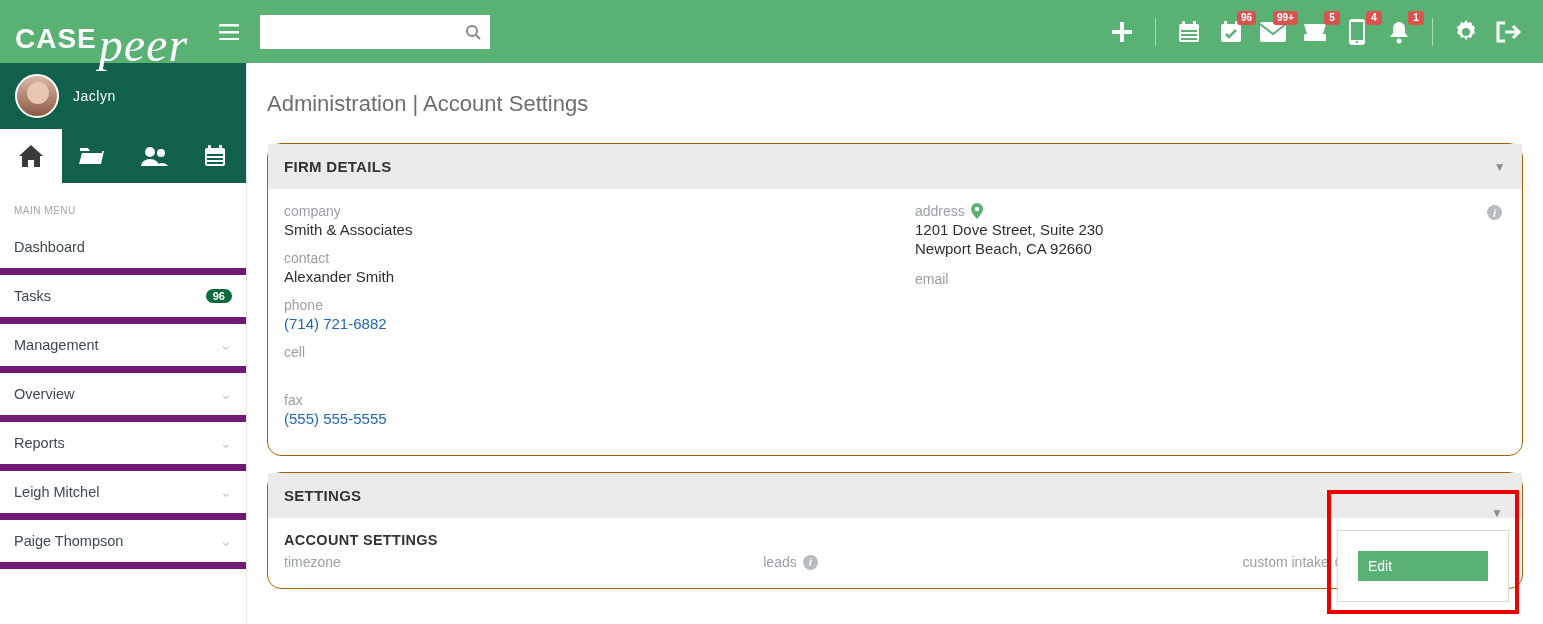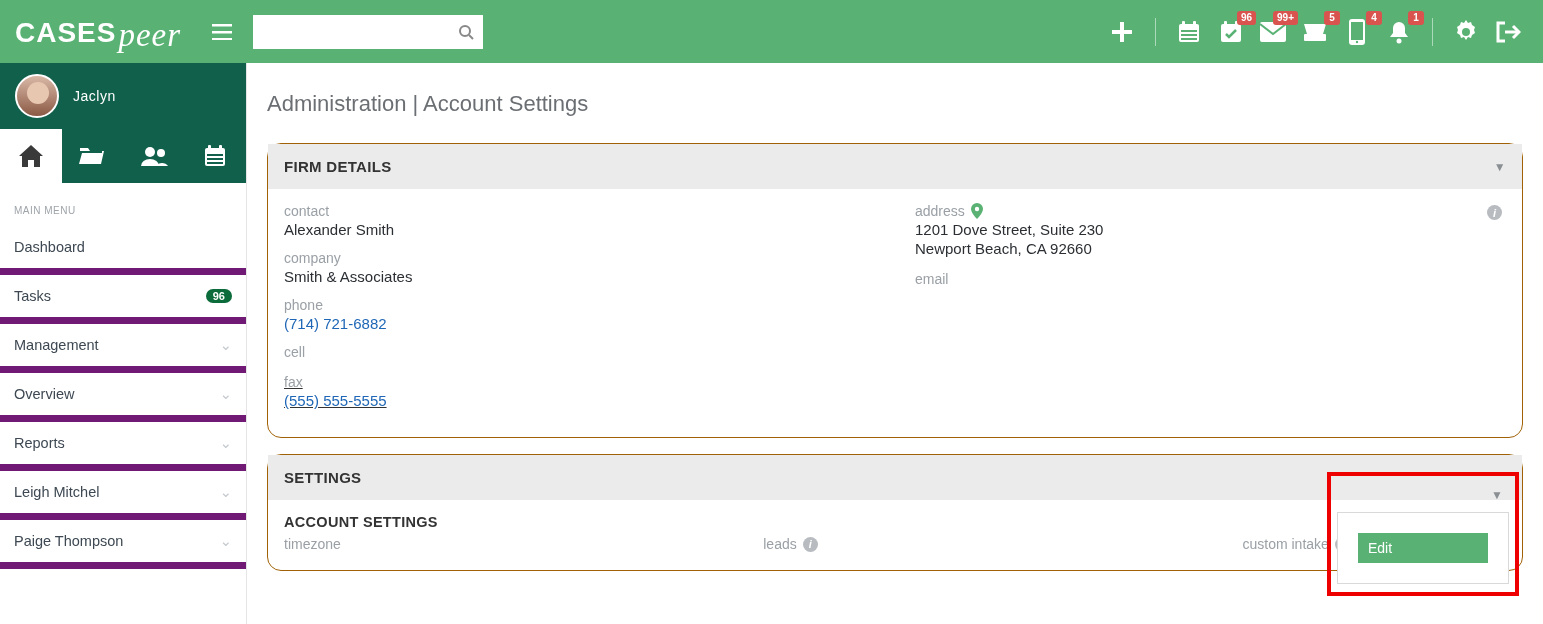--- a/index.html
+++ b/index.html
@@ -1,20 +1,20 @@
 <!DOCTYPE html>
 <html><head>
 <meta charset="utf-8">
 <style>
 * { box-sizing: border-box; margin: 0; padding: 0; }
 body { font-family: -apple-system, "Helvetica Neue", Arial, sans-serif; background: #fff; color: #333; width: 1543px; }
 .topbar { background: #59b274; height: 63px; display: flex; align-items: center; padding: 0 10px; }
 .logo { color: #fff; font-size: 28px; display: flex; align-items: baseline; padding: 0 10px 0 5px; letter-spacing:1px;}
 .logo .case { font-family: Arial, sans-serif; font-weight: 700; font-size: 28px; letter-spacing: 1px; }
-.logo .peer { font-family: "Brush Script MT", cursive; font-size: 33px; font-weight: 400; margin-left: 2px; position: relative; top: 4px; font-style: italic;}
+.logo .peer { font-family: "Brush Script MT", cursive; font-size: 48px; font-weight: 400; margin-left: 2px; position: relative; top: 13px; font-style: italic;}
 .hamburger-btn { width: 32px; height: 32px; color: #fff; display: flex; align-items: center; justify-content: center; cursor: pointer; margin: 0 15px; }
 .search-wrap { position: relative; width: 230px; }
 .search-wrap input { width: 100%; height: 34px; border: none; padding: 0 34px 0 10px; background: #fff; }
 .search-wrap .sicon { position: absolute; right: 0; top: 0; width: 34px; height: 34px; display: flex; align-items: center; justify-content: center; color: #888; }
 .topbar-spacer { flex: 1; }
 .top-actions { display: flex; align-items: center; gap: 4px; padding-right: 6px; }
 .top-actions .vbar { width: 1px; height: 28px; background: rgba(255,255,255,.5); margin: 0 10px; }
 .ticon { position: relative; color: #fff; width: 38px; height: 38px; display: flex; align-items: center; justify-content: center; cursor: pointer; }
 .badge { position: absolute; top: -2px; right: -6px; background: #d9534f; color: #fff; font-size: 10px; font-weight: 700; padding: 1px 4px; border-radius: 3px; min-width: 16px; text-align: center; line-height: 12px; }
 .layout { display: flex; }
@@ -57,21 +57,21 @@
 .edit-btn { background:#59b274; color:#fff; padding:7px 10px; font-size:14px; cursor:pointer; }
 .settings-panel { position: relative; }
 svg { display:block; }
 .firm-detail-col{display:flex; flex-direction:column; gap:2px;}
 </style>
 </head>
 <body>
 
 <div class="topbar">
   <div class="logo">
-    <span class="case">CASES</span>
+    <span class="case">CASE</span>
     <span class="peer">peer</span>
   </div>
   <div class="hamburger-btn">
     <svg width="20" height="16" viewBox="0 0 20 16" fill="currentColor">
         <rect width="20" height="2.5"></rect>
         <rect y="7" width="20" height="2.5"></rect>
         <rect y="14" width="20" height="2.5"></rect>
       </svg>
   </div>
   <div class="search-wrap">
@@ -231,36 +231,36 @@
     <section class="panel">
       <div class="panel-head">
         <span>FIRM DETAILS</span>
         <span class="caret">▼</span>
       </div>
       <div class="panel-body">
         <span class="info-icon panel-info-right">i</span>
         <div class="cols">
           <div class="col firm-detail-col">
             <div class="field">
+              <div class="lbl">company</div>
+              <div class="val">Smith &amp; Associates</div>
+            </div>
+            <div class="field">
               <div class="lbl">contact</div>
               <div class="val">Alexander Smith</div>
             </div>
             <div class="field">
-              <div class="lbl">company</div>
-              <div class="val">Smith &amp; Associates</div>
-            </div>
-            <div class="field">
               <div class="lbl">phone</div>
               <div class="val link">(714) 721-6882</div>
             </div>
             <div class="field">
               <div class="lbl">cell</div>
               <div class="val"></div>
             </div>
-            <div class="field" style="text-decoration:underline;">
+            <div class="field" style="margin-top:18px;">
               <div class="lbl">fax</div>
               <div class="val link">(555) 555-5555</div>
             </div>
           </div>
           <div class="col">
             <div class="field">
               <div class="lbl">
                 <span>address</span>
                 <svg class="pin" width="12" height="16" viewBox="0 0 12 16" fill="#59b274">
                     <path d="M6 0 a6 6 0 0 1 6 6 c0 4 -6 10 -6 10 s-6 -6 -6 -10 a6 6 0 0 1 6 -6 z"></path>

